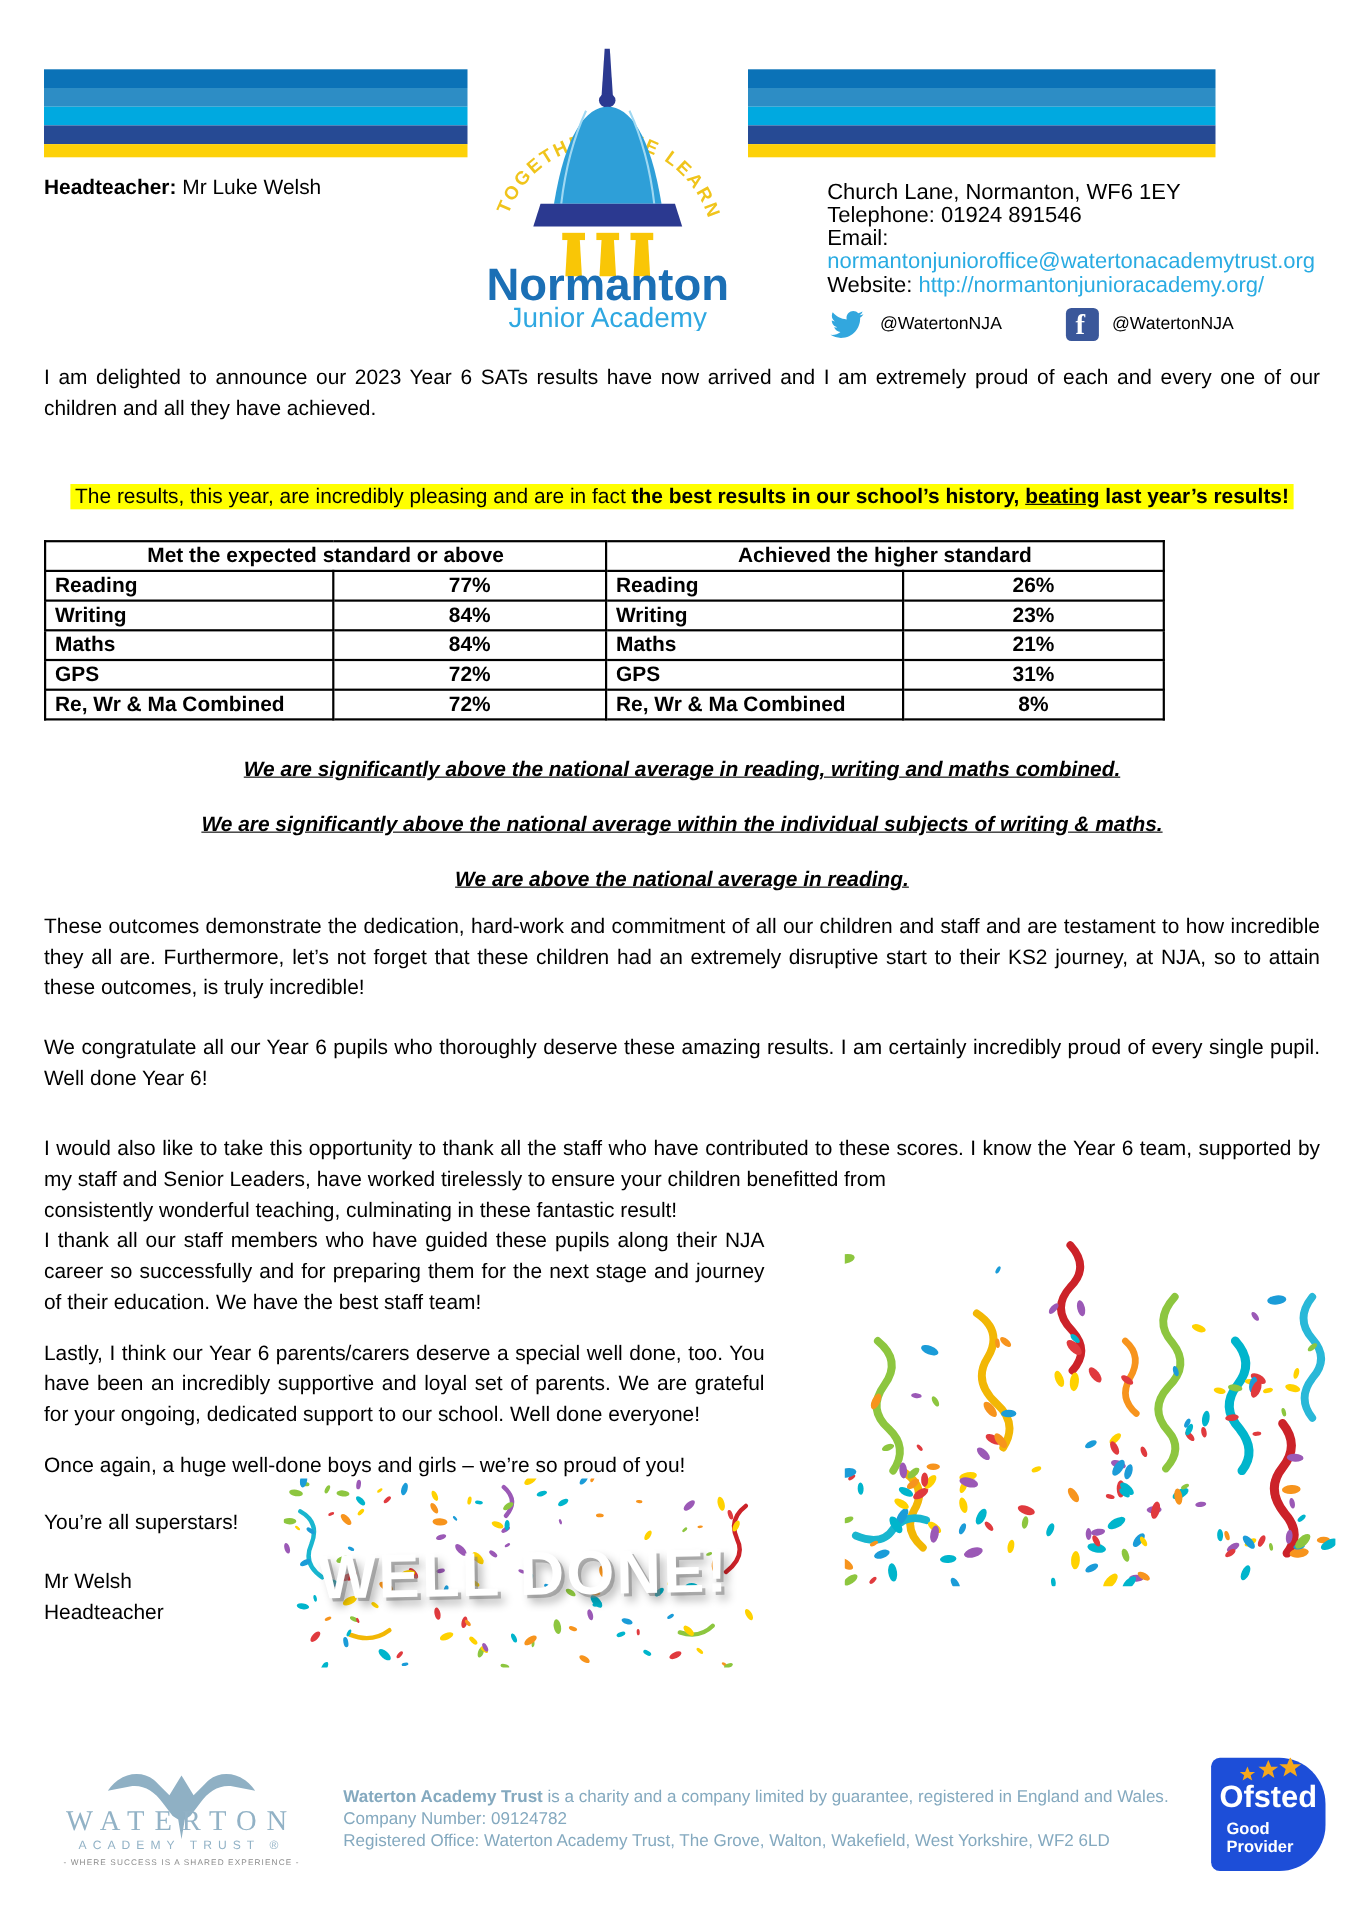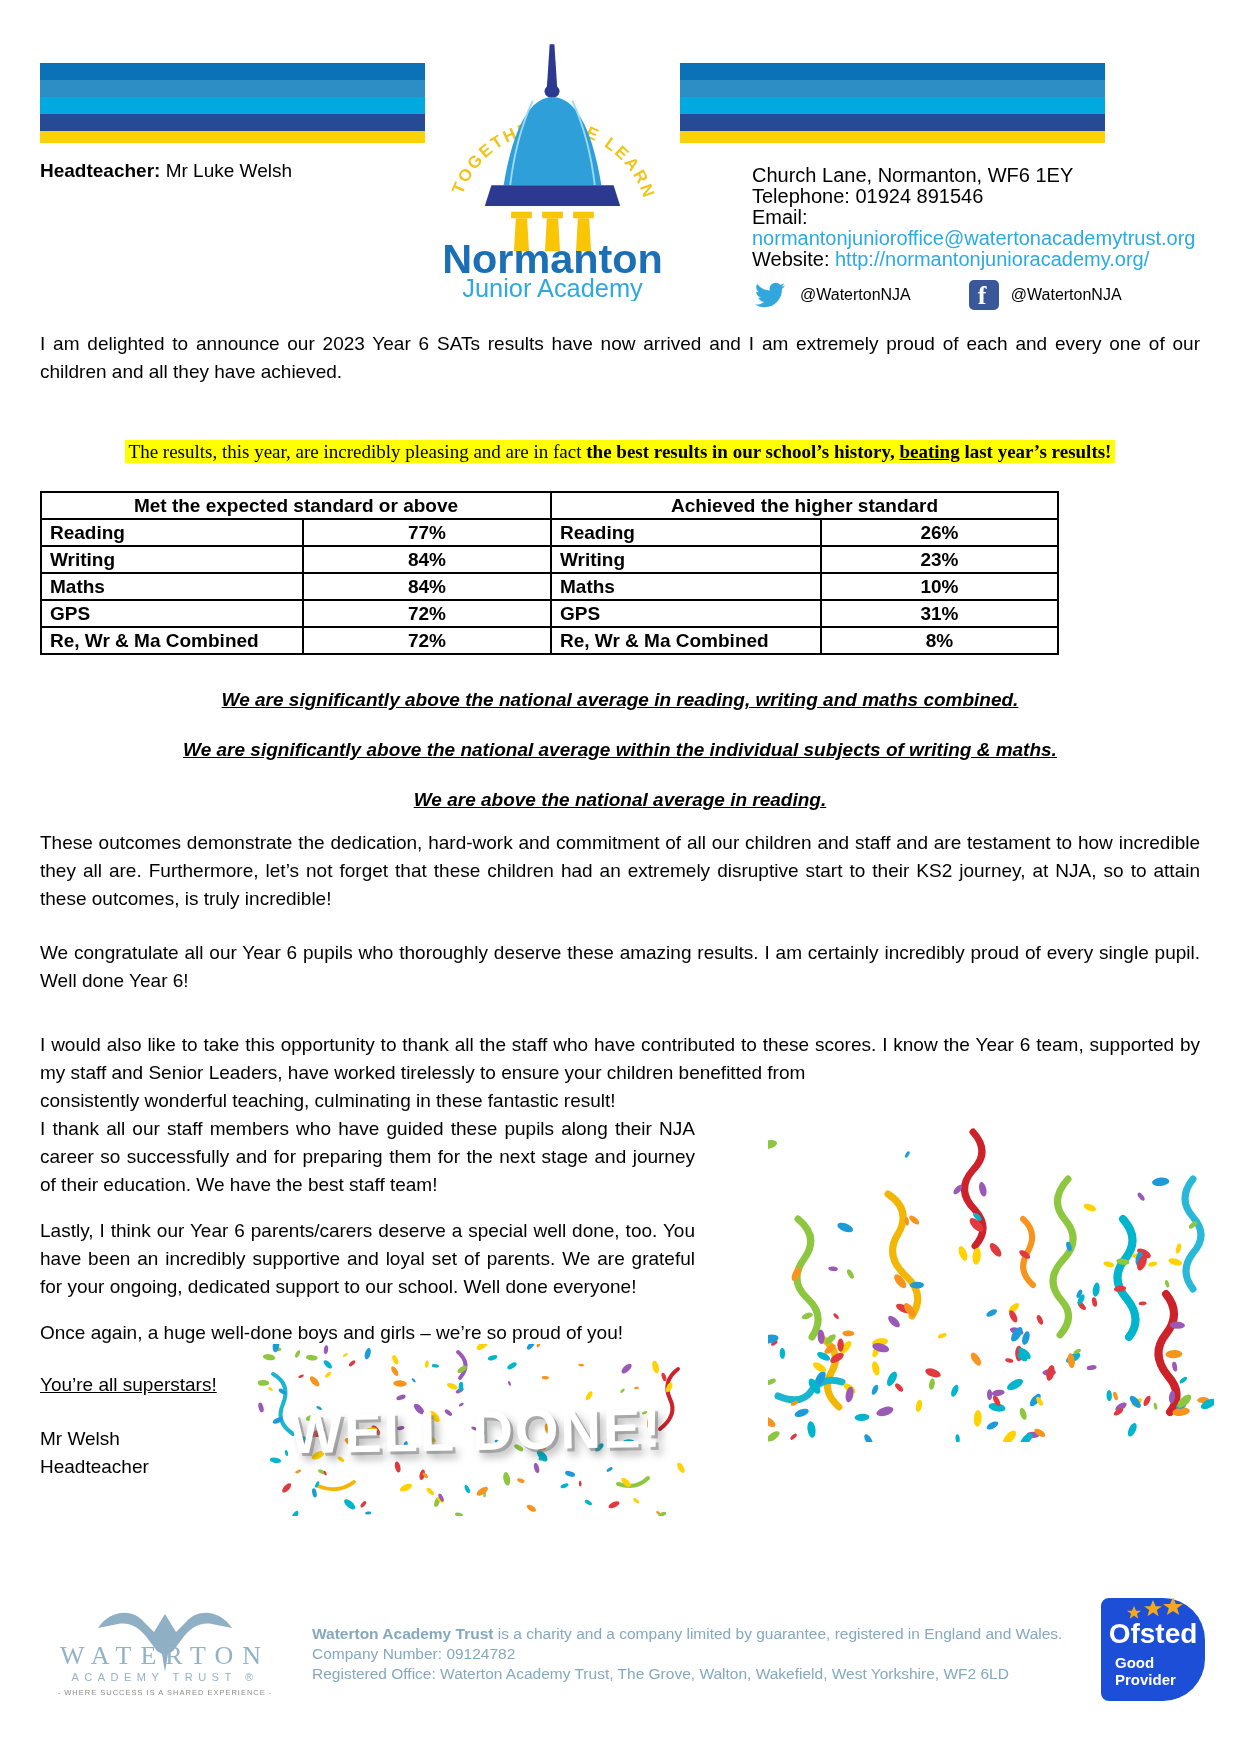--- a/index.html
+++ b/index.html
@@ -31,35 +31,35 @@
              position:relative; }
   .fb-icon::before { content:"f"; position:absolute; left:9px; top:1px; color:#fff;
              font-size:26px; font-weight:bold; font-family:"Liberation Serif", serif; }
   
   .content { padding:0 40px; }
   .doc-title { margin:8px 0 0 0; text-align:center; font-size:20px; font-weight:bold;
                text-decoration:underline; }
   .para { margin:26px 0 0 0; font-size:19px; line-height:28px; text-align:justify; }
   .intro { margin-top:20px; }
   .highlight-wrap { margin:50px 0 0 0; text-align:center; font-size:19px; line-height:31px; }
-  .hl { background:#ffff00; padding:1px 4px; -webkit-box-decoration-break:clone; box-decoration-break:clone;font-family:Liberation Serif, serif; }
+  .hl { background:#ffff00; padding:1px 4px; -webkit-box-decoration-break:clone; box-decoration-break:clone; }
   .hl b { font-weight:bold; }
   .hl .u { text-decoration:underline; }
   table.results { margin-top:24px; border-collapse:collapse; width:1017px; table-layout:fixed; }
   table.results th, table.results td {
     border:2px solid #000; font-size:19px; font-weight:bold; height:25px; padding:0 8px;
   }
   table.results th { text-align:center; }
   td.subj { text-align:left; }
   td.val  { text-align:center; }
   .statement { margin:28px 0 0 0; text-align:center; font-size:19px; font-weight:bold;
                font-style:italic; text-decoration:underline; }
   .statement.first { margin-top:34px; }
   .narrow { width:655px; }
-  .mt0 { margin-top:0; } .mt18 { margin-top:18px; } .mt22 { margin-top:36px; } .mt24 { margin-top:24px;text-decoration:underline; }
+  .mt0 { margin-top:0; } .mt18 { margin-top:18px; } .mt22 { margin-top:36px; } .mt24 { margin-top:24px; }
   
   .confetti-burst { position:absolute; left:768px; top:1122px; width:446px; height:320px; }
   .welldone { position:absolute; left:258px; top:1344px; width:436px; height:172px; }
   .welldone svg { position:absolute; inset:0; }
   .wd-text { position:absolute; inset:0; display:flex; align-items:center; justify-content:center;
              font-size:56px; font-weight:bold; letter-spacing:2px; color:#fff;
              text-shadow:3px 3px 0 rgba(125,125,125,.55), 6px 7px 9px rgba(0,0,0,.3);
              transform:rotate(-1deg); }
   
   .footer { position:absolute; left:40px; top:1598px; right:35px; display:flex; align-items:flex-start; }
@@ -170,21 +170,21 @@
       <tr>
         <td class="subj">Writing</td>
         <td class="val">84%</td>
         <td class="subj">Writing</td>
         <td class="val">23%</td>
       </tr>
       <tr>
         <td class="subj">Maths</td>
         <td class="val">84%</td>
         <td class="subj">Maths</td>
-        <td class="val">10%</td>
+        <td class="val">21%</td>
       </tr>
       <tr>
         <td class="subj">GPS</td>
         <td class="val">72%</td>
         <td class="subj">GPS</td>
         <td class="val">31%</td>
       </tr>
       <tr>
         <td class="subj">Re, Wr &amp; Ma Combined</td>
         <td class="val">72%</td>

